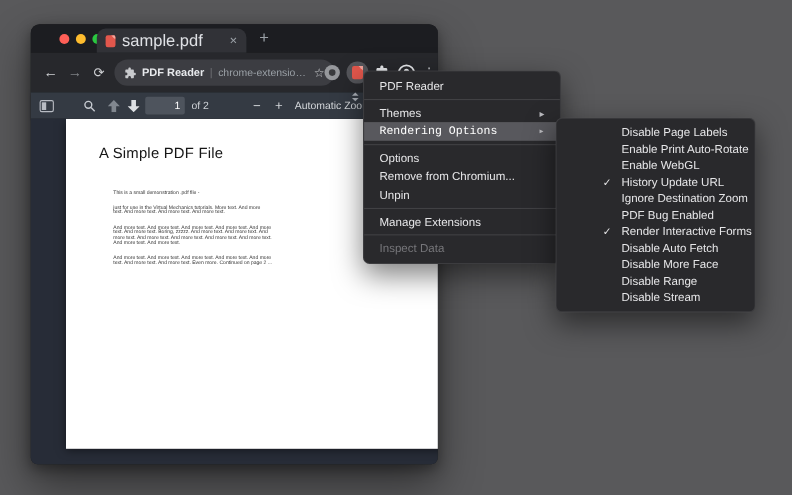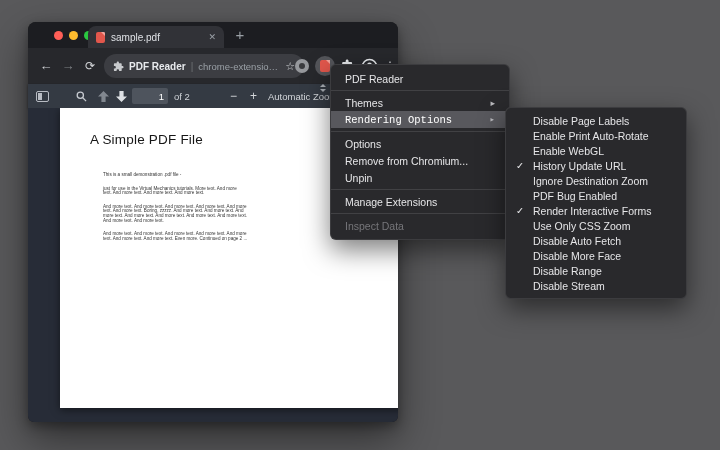--- a/index.html
+++ b/index.html
@@ -12,21 +12,21 @@
             box-shadow:0 18px 40px rgba(0,0,0,.45), 0 4px 12px rgba(0,0,0,.35);
             background:#1c1d21; }
   .tabbar { position:relative; height:26px; background:#1c1d21; border-radius:8px 8px 0 0; }
   .lights { position:absolute; left:26px; top:9px; display:flex; gap:6px; }
   .light { width:9px; height:9px; border-radius:50%; }
   .tab { position:absolute; left:60px; bottom:0; width:136px; height:22px; background:#313237;
          border-radius:8px 8px 0 0; display:flex; align-items:center; padding:0 8px; gap:6px; }
   .pdficon { width:9px; height:11px; background:#e2574c; border-radius:2px; position:relative; flex:none; }
   .pdficon::after { content:""; position:absolute; right:0; top:0; border:2px solid transparent;
                     border-top-color:#f2a49b; border-right-color:#f2a49b; border-radius:0 2px 0 0; }
-  .tab-title { color:#dfe1e5; font-size:10px; flex:1; white-space:nowrap; overflow:hidden; }
+  .tab-title { color:#dfe1e5; font-size:15px; flex:1; white-space:nowrap; overflow:hidden; }
   .tab-close { color:#9aa0a6; font-size:9px; line-height:1; cursor:default; }
   .newtab { position:absolute; left:204px; top:5px; color:#9aa0a6; font-size:15px; line-height:15px; width:16px; text-align:center; }
 
   .toolbar { position:relative; height:36px; background:#27282c; }
   .nav-btn { position:absolute; top:10px; font-size:13px; line-height:16px; color:#cfd1d4; width:16px; text-align:center; }
   .nav-back { left:10px; }
   .nav-fwd  { left:32px; color:#7e8185; }
   .nav-reload { left:54px; font-size:12px; }
   .omnibox { position:absolute; left:76px; top:6px; width:200px; height:24px; background:#3c3d42;
              border-radius:12px; display:flex; align-items:center; padding:0 9px; gap:5px; }
@@ -78,21 +78,21 @@
   .ctx { left:330px; top:64px; width:180px; }
   .sub { left:505px; top:107px; width:182px; z-index:11; }
   .mi { position:relative; height:16px; display:flex; align-items:center; padding:0 14px;
         color:#e6e6e8; font-size:10.5px; white-space:nowrap; }
   .ctx .mi { height:17px; }
   .mi .grow { flex:1; }
   .mi .arrow { color:#b9b9bd; font-size:9px; }
   .mi.hl { background:#58585d; color:#ffffff;font-family:Liberation Mono, monospace; }
   .mi.dis { color:#76767a; }
   .sep { height:1px; background:#414144; margin:3px 0; }
-  .sub .mi { height:15px; padding:0 12px 0 27px; }
+  .sub .mi { height:15px; padding:0 12px 0 27px;margin-left:32px; }
   .sub .check { position:absolute; left:10px; font-size:9.5px; color:#e6e6e8; }
 
   svg { display:block; }
 </style>
 </head>
 <body>
 
 <div class="window">
 
   <div class="tabbar">
@@ -243,23 +243,20 @@
       <span>Ignore Destination Zoom</span>
     </div>
   <div class="mi">
       <span>PDF Bug Enabled</span>
     </div>
   <div class="mi">
     <span class="check">✓</span>
     <span>Render Interactive Forms</span>
   </div>
   <div class="mi">
-      <span>Use Only CSS Zoom</span>
-    </div>
-  <div class="mi">
       <span>Disable Auto Fetch</span>
     </div>
   <div class="mi">
       <span>Disable More Face</span>
     </div>
   <div class="mi">
       <span>Disable Range</span>
     </div>
   <div class="mi">
       <span>Disable Stream</span>

